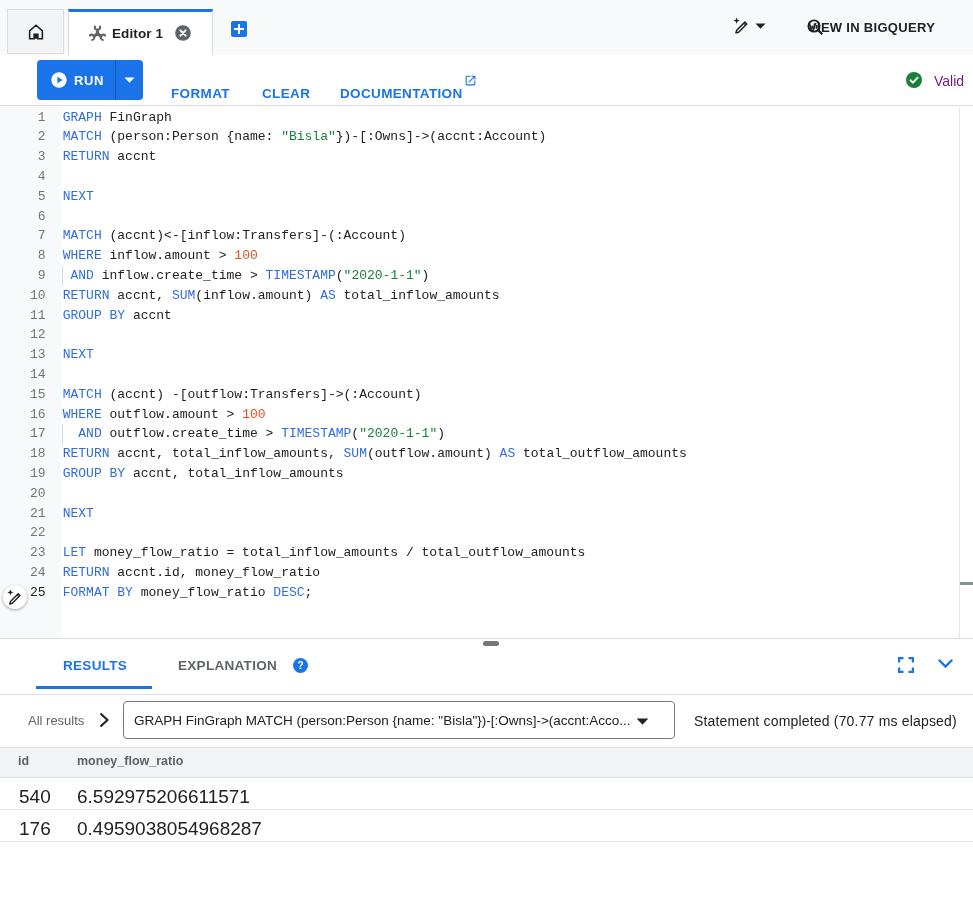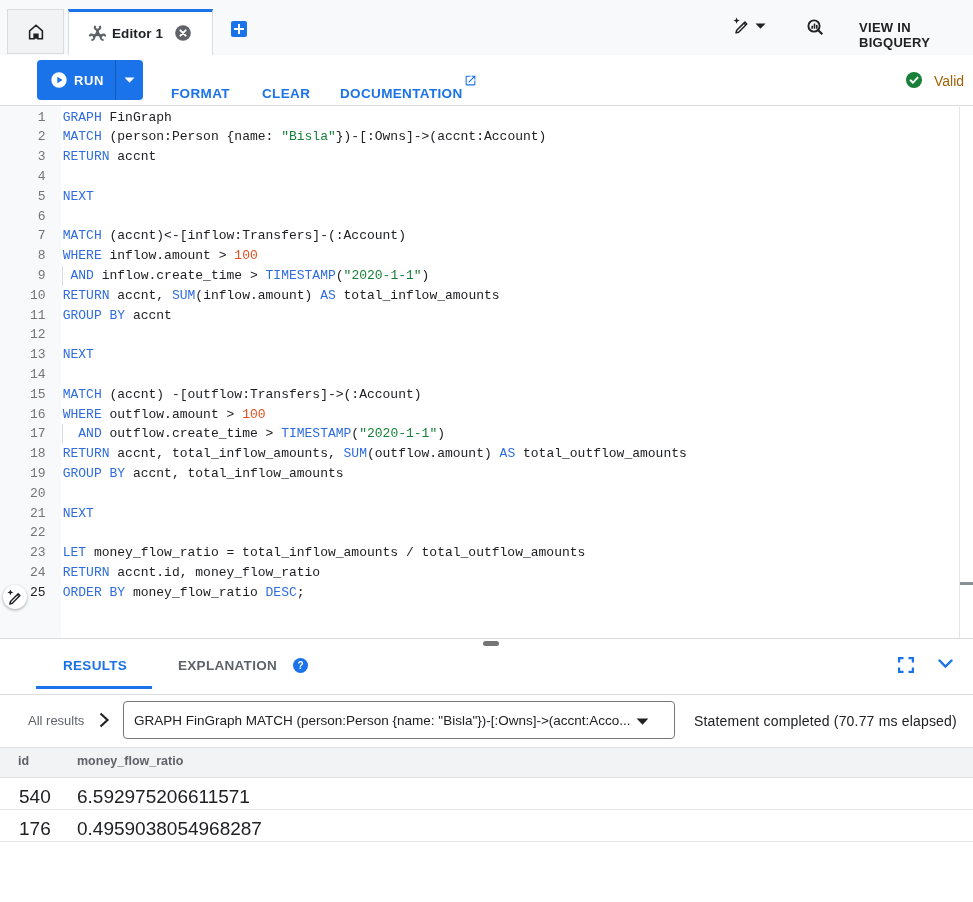--- a/index.html
+++ b/index.html
@@ -8,29 +8,29 @@
   .abs { position:absolute; }
 
   
   #strip { left:0; top:0; width:973px; height:55px; background:#f8f9fa; }
   #homebtn { left:7px; top:9px; width:57px; height:45px; background:#f1f3f4; border:1px solid #dadce0; display:flex; align-items:center; justify-content:center; }
   #tab1 { left:68px; top:9px; width:145px; height:46px; background:#fff; border-top:3px solid #1a73e8; border-left:1px solid #dadce0; border-right:1px solid #dadce0; }
   #tabtitle { left:112px; top:26px; font-size:13.5px; font-weight:700; color:#202124; letter-spacing:0.1px; }
   #plusbtn { left:231px; top:21px; width:16px; height:16px; background:#1a73e8; border-radius:2px; }
   #plusbtn:before { content:""; position:absolute; left:3px; top:7px; width:10px; height:2px; background:#fff; }
   #plusbtn:after { content:""; position:absolute; left:7px; top:3px; width:2px; height:10px; background:#fff; }
-  #viewbq { left:859px; top:20px; font-size:13px; font-weight:700; color:#202124; letter-spacing:0.3px; }
+  #viewbq { left:808px; top:20px; font-size:13px; font-weight:700; color:#202124; letter-spacing:0.3px; }
 
   
   #toolbar { left:0; top:55px; width:973px; height:51px; background:#fff; border-bottom:1px solid #dadce0; }
   #runbtn { left:37px; top:60px; width:106px; height:40px; background:#1a73e8; border-radius:4px; }
   #rundiv { left:115px; top:60px; width:1px; height:40px; background:rgba(0,0,0,0.22); }
   #runtxt { left:74px; top:73px; font-size:13px; font-weight:700; color:#fff; letter-spacing:0.6px; }
   .tbtn { font-size:13.5px; font-weight:700; color:#1a73e8; letter-spacing:0.35px; top:74px;margin-top:12px; }
-  #validtxt { left:934px; top:73px; font-size:14px; color:#a16207; }
+  #validtxt { left:934px; top:73px; font-size:14px; color:#701a75; }
 
   
   #editor { left:0; top:106px; width:973px; height:532px; background:#fff; }
   #gutter { left:0; top:106px; width:61px; height:532px; background:#f8f9fa; }
   pre { font-family:"Liberation Mono",monospace; font-size:13px; line-height:19.79px; }
   #linenos { left:0; top:107.6px; width:45.5px; text-align:right; color:#757575; }
   #linenos .cur { color:#202124; }
   #code { left:62.7px; top:107.6px; color:#202124; }
   .k { color:#2e6ce0;text-align:right; }
   .s { color:#188038; }
@@ -179,21 +179,21 @@
 <span class="k">MATCH</span> (accnt) -[outflow:Transfers]-&gt;(:Account)
 <span class="k">WHERE</span> outflow.amount &gt; <span class="n">100</span>
   <span class="k">AND</span> outflow.create_time &gt; <span class="k">TIMESTAMP</span>(<span class="s">"2020-1-1"</span>)
 <span class="k">RETURN</span> accnt, total_inflow_amounts, <span class="k">SUM</span>(outflow.amount) <span class="k">AS</span> total_outflow_amounts
 <span class="k">GROUP BY</span> accnt, total_inflow_amounts
 
 <span class="k">NEXT</span>
 
 <span class="k">LET</span> money_flow_ratio = total_inflow_amounts / total_outflow_amounts
 <span class="k">RETURN</span> accnt.id, money_flow_ratio
-<span class="k">ORDER BY</span> money_flow_ratio <span class="k">DESC</span>;</pre>
+<span class="k">FORMAT BY</span> money_flow_ratio <span class="k">DESC</span>;</pre>
   <div class="abs guide" style="top:265.9px;height:19.8px"></div>
   <div class="abs guide" style="top:424.2px;height:19.8px"></div>
   <div class="abs" id="ruler"></div>
   <div class="abs" id="curmark"></div>
   <div class="abs" id="gembtn"></div>
   <svg class="abs" style="left:6.5px;top:588.5px" width="16" height="16" viewBox="0 0 17 17">
     <path d="M3.6 0.4 l0.9 2.3 2.3 0.9 -2.3 0.9 -0.9 2.3 -0.9 -2.3 -2.3 -0.9 2.3 -0.9z" fill="#202124"></path>
     <path d="M3.7 13.3 L11.9 5.1 l1.9 1.9 -8.2 8.2 -2.6 0.7z" fill="none" stroke="#202124" stroke-width="1.5" stroke-linejoin="round"></path>
     <path d="M10.8 6.2 l1.9 1.9" stroke="#202124" stroke-width="1.2"></path>
   </svg>

